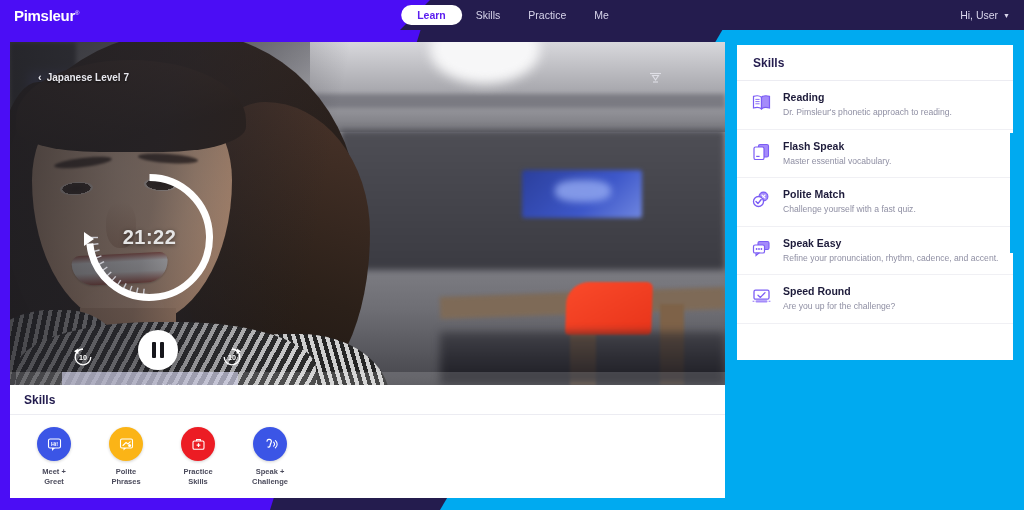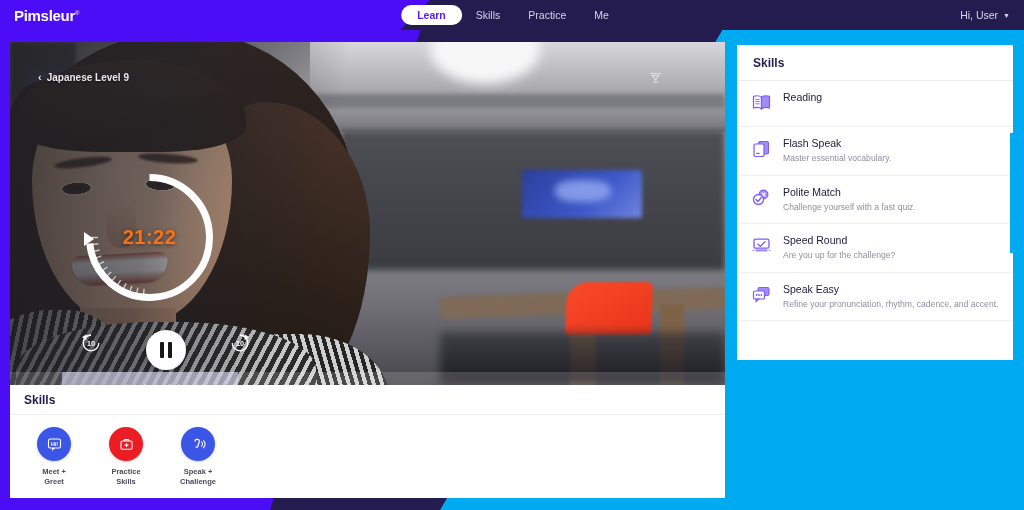--- a/index.html
+++ b/index.html
@@ -223,27 +223,27 @@
   }
   .p-speed {
     position:absolute; right:62px; top:28px; width:15px; height:15px;
     opacity:.85; cursor:pointer;
   }
 
   .dial { position:absolute; left:72px; top:128px; width:135px; height:135px; }
   .dial svg { display:block; }
   .dial-time {
     position:absolute; inset:0; display:flex; align-items:center; justify-content:center;
-    color:#f97316; font-size:20px; font-weight:700; letter-spacing:0.5px;
+    color:#e5e5e5; font-size:20px; font-weight:700; letter-spacing:0.5px;
     text-shadow:0 1px 4px rgba(0,0,0,.5);
   }
 
   .ctrl-row {
-    position:absolute; left:68px; top:288px; width:175px;
-    display:flex; align-items:flex-start; justify-content:space-between;
+    position:absolute; left:60px; top:288px; width:175px;
+    display:flex; align-items:flex-end; justify-content:space-between;
   }
   .btn-skip { width:26px; height:26px; cursor:pointer; }
   .btn-play {
     width:40px; height:40px; border-radius:50%; background:#fff;
     display:flex; align-items:center; justify-content:center; cursor:pointer;
     box-shadow:0 2px 8px rgba(0,0,0,.35);
   }
   .pause-bars { display:flex; gap:4px; }
   .pause-bars i { display:block; width:4px; height:16px; background:#17171c; border-radius:1px; }
 
@@ -285,21 +285,21 @@
   .review-head {
     height:36px; padding:0 16px; display:flex; align-items:center;
     font-size:12px; font-weight:700; color:#241C4E;
     border-bottom:1px solid #ececf2;
   }
   .rv-item {
     display:flex; gap:10px; padding:10px 14px 10px 14px;
     border-bottom:1px solid #f0f0f4; cursor:pointer;
   }
   .rv-icon { width:22px; min-width:22px; padding-top:2px; }
-  .rv-title { font-size:10.5px; font-weight:400; color:#1d1b3a; line-height:1.25; }
+  .rv-title { font-size:10.5px; font-weight:700; color:#1d1b3a; line-height:1.25; }
   .rv-sub   { font-size:8.6px; color:#8f8fa3; line-height:1.45; margin-top:2px; }
   .rv-scroll {
     position:absolute; right:0; top:88px; width:3px; height:120px;
     background:#00AAF0;
   }
 </style>
 </head>
 <body>
 
 <div id="stage">
@@ -363,21 +363,21 @@
         <div class="w-neck"></div>
         <div class="w-shoulder-l"></div>
         <div class="w-shoulder-r"></div>
         <div class="w-scarf"></div>
       </div>
 
       <div class="player-scrim"></div>
 
       <div class="p-back">
         <span class="chev-left">‹</span>
-        <span>Japanese Level 9</span>
+        <span>Japanese Level 7</span>
       </div>
 
 
       <div class="p-speed">
         <svg width="15" height="15" viewBox="0 0 15 15">
           <line x1="2" y1="3.5" x2="13" y2="3.5" stroke="#e6e6ee" stroke-width="1.1"></line>
           <polygon points="4.5,5.5 10.5,5.5 7.5,10" fill="none" stroke="#e6e6ee" stroke-width="1.1"></polygon>
           <line x1="5" y1="12" x2="10" y2="12" stroke="#e6e6ee" stroke-width="1.1"></line>
         </svg>
       </div>
@@ -450,20 +450,34 @@
               <polygon points="6,12 6,15 9,12" fill="#fff"></polygon>
               <text x="8.5" y="9.6" font-family="Liberation Sans, sans-serif" font-size="5.4" font-weight="700" fill="#fff" text-anchor="middle">Hi!</text>
             </svg>
           </div>
           <div class="skill-label">
             <div>Meet +</div>
             <div>Greet</div>
           </div>
         </div>
 
+        <div class="skill">
+          <div class="skill-circle" style="background:#FBB416;">
+            <svg width="17" height="17" viewBox="0 0 17 17">
+              <rect x="2.5" y="3" width="12" height="9" rx="1.4" fill="none" stroke="#fff" stroke-width="1.1"></rect>
+              <path d="M5 9.5 L8 6.5 L10 8 L12.2 5.8" fill="none" stroke="#fff" stroke-width="1.1" stroke-linecap="round"></path>
+              <circle cx="11.6" cy="9.6" r="1.5" fill="#fff"></circle>
+              <polygon points="5.5,12 5.5,14.6 8.2,12" fill="#fff"></polygon>
+            </svg>
+          </div>
+          <div class="skill-label">
+            <div>Polite</div>
+            <div>Phrases</div>
+          </div>
+        </div>
 
         <div class="skill">
           <div class="skill-circle" style="background:#EC1C24;">
             <svg width="17" height="17" viewBox="0 0 17 17">
               <rect x="3" y="5" width="11" height="8.2" rx="1.3" fill="none" stroke="#fff" stroke-width="1.1"></rect>
               <path d="M6.6 5 L6.6 3.6 L10.4 3.6 L10.4 5" fill="none" stroke="#fff" stroke-width="1.1"></path>
               <line x1="8.5" y1="7.2" x2="8.5" y2="11" stroke="#fff" stroke-width="1.2"></line>
               <line x1="6.6" y1="9.1" x2="10.4" y2="9.1" stroke="#fff" stroke-width="1.2"></line>
             </svg>
           </div>
@@ -499,20 +513,21 @@
         <svg width="21" height="19" viewBox="0 0 21 19">
           <path d="M10.5 4.2 C8.5 2.6 5 2.6 2.5 3.4 L2.5 15 C5 14.2 8.5 14.2 10.5 15.8 Z" fill="#fff" stroke="#7B5CF5" stroke-width="1.2"></path>
           <path d="M10.5 4.2 C12.5 2.6 16 2.6 18.5 3.4 L18.5 15 C16 14.2 12.5 14.2 10.5 15.8 Z" fill="#A48BFA" stroke="#7B5CF5" stroke-width="1.2"></path>
           <line x1="4.4" y1="6.4" x2="8.6" y2="6.4" stroke="#7B5CF5" stroke-width="0.9"></line>
           <line x1="4.4" y1="8.6" x2="8.6" y2="8.6" stroke="#7B5CF5" stroke-width="0.9"></line>
           <line x1="4.4" y1="10.8" x2="8.6" y2="10.8" stroke="#7B5CF5" stroke-width="0.9"></line>
         </svg>
       </div>
       <div>
         <div class="rv-title">Reading</div>
+        <div class="rv-sub">Dr. Pimsleur's phonetic approach to reading.</div>
       </div>
     </div>
 
     <div class="rv-item">
       <div class="rv-icon">
         <svg width="21" height="19" viewBox="0 0 21 19">
           <rect x="7.5" y="2.5" width="10" height="12.5" rx="1.6" fill="#A48BFA" stroke="#7B5CF5" stroke-width="1.1"></rect>
           <rect x="3" y="5" width="10" height="12.5" rx="1.6" fill="#fff" stroke="#7B5CF5" stroke-width="1.2"></rect>
           <line x1="5.2" y1="14.4" x2="8.6" y2="14.4" stroke="#7B5CF5" stroke-width="1.2"></line>
         </svg>
@@ -529,36 +544,20 @@
           <circle cx="12.5" cy="6.5" r="4.4" fill="#A48BFA" stroke="#7B5CF5" stroke-width="1.1"></circle>
           <line x1="10.6" y1="4.6" x2="14.4" y2="8.4" stroke="#fff" stroke-width="1.2"></line>
           <line x1="14.4" y1="4.6" x2="10.6" y2="8.4" stroke="#fff" stroke-width="1.2"></line>
           <circle cx="7.5" cy="11.5" r="5" fill="#fff" stroke="#7B5CF5" stroke-width="1.3"></circle>
           <path d="M5 11.6 L6.9 13.6 L10.2 9.5" fill="none" stroke="#7B5CF5" stroke-width="1.4" stroke-linecap="round" stroke-linejoin="round"></path>
         </svg>
       </div>
       <div>
         <div class="rv-title">Polite Match</div>
         <div class="rv-sub">Challenge yourself with a fast quiz.</div>
-      </div>
-    </div>
-
-    <div class="rv-item">
-      <div class="rv-icon">
-        <svg width="21" height="19" viewBox="0 0 21 19">
-          <rect x="3" y="3.2" width="15" height="9" rx="1.5" fill="#fff" stroke="#7B5CF5" stroke-width="1.3"></rect>
-          <path d="M7 8.2 L9.4 10.4 L14 5.6" fill="none" stroke="#7B5CF5" stroke-width="1.3" stroke-linecap="round" stroke-linejoin="round"></path>
-          <rect x="4.5" y="13.2" width="12" height="2.2" rx="1" fill="#A48BFA"></rect>
-          <line x1="1.6" y1="14.3" x2="3.4" y2="14.3" stroke="#A48BFA" stroke-width="1.2"></line>
-          <line x1="17.6" y1="14.3" x2="19.4" y2="14.3" stroke="#A48BFA" stroke-width="1.2"></line>
-        </svg>
-      </div>
-      <div>
-        <div class="rv-title">Speed Round</div>
-        <div class="rv-sub">Are you up for the challenge?</div>
       </div>
     </div>
 
     <div class="rv-item">
       <div class="rv-icon">
         <svg width="21" height="19" viewBox="0 0 21 19">
           <rect x="7" y="2.5" width="11" height="8" rx="1.6" fill="#A48BFA" stroke="#7B5CF5" stroke-width="1.1"></rect>
           <polygon points="10,10.5 10,13 13,10.5" fill="#A48BFA"></polygon>
           <rect x="2.5" y="6" width="11" height="8" rx="1.6" fill="#fff" stroke="#7B5CF5" stroke-width="1.2"></rect>
           <polygon points="5,14 5,16.6 8,14" fill="#fff" stroke="#7B5CF5" stroke-width="1.1"></polygon>
@@ -566,16 +565,32 @@
           <circle cx="8.0" cy="10" r="0.9" fill="#7B5CF5"></circle>
           <circle cx="10.4" cy="10" r="0.9" fill="#7B5CF5"></circle>
         </svg>
       </div>
       <div>
         <div class="rv-title">Speak Easy</div>
         <div class="rv-sub">Refine your pronunciation, rhythm, cadence, and accent.</div>
       </div>
     </div>
 
+    <div class="rv-item">
+      <div class="rv-icon">
+        <svg width="21" height="19" viewBox="0 0 21 19">
+          <rect x="3" y="3.2" width="15" height="9" rx="1.5" fill="#fff" stroke="#7B5CF5" stroke-width="1.3"></rect>
+          <path d="M7 8.2 L9.4 10.4 L14 5.6" fill="none" stroke="#7B5CF5" stroke-width="1.3" stroke-linecap="round" stroke-linejoin="round"></path>
+          <rect x="4.5" y="13.2" width="12" height="2.2" rx="1" fill="#A48BFA"></rect>
+          <line x1="1.6" y1="14.3" x2="3.4" y2="14.3" stroke="#A48BFA" stroke-width="1.2"></line>
+          <line x1="17.6" y1="14.3" x2="19.4" y2="14.3" stroke="#A48BFA" stroke-width="1.2"></line>
+        </svg>
+      </div>
+      <div>
+        <div class="rv-title">Speed Round</div>
+        <div class="rv-sub">Are you up for the challenge?</div>
+      </div>
+    </div>
+
     <div class="rv-scroll"></div>
   </div>
 
 </div>
 
 </body></html>

